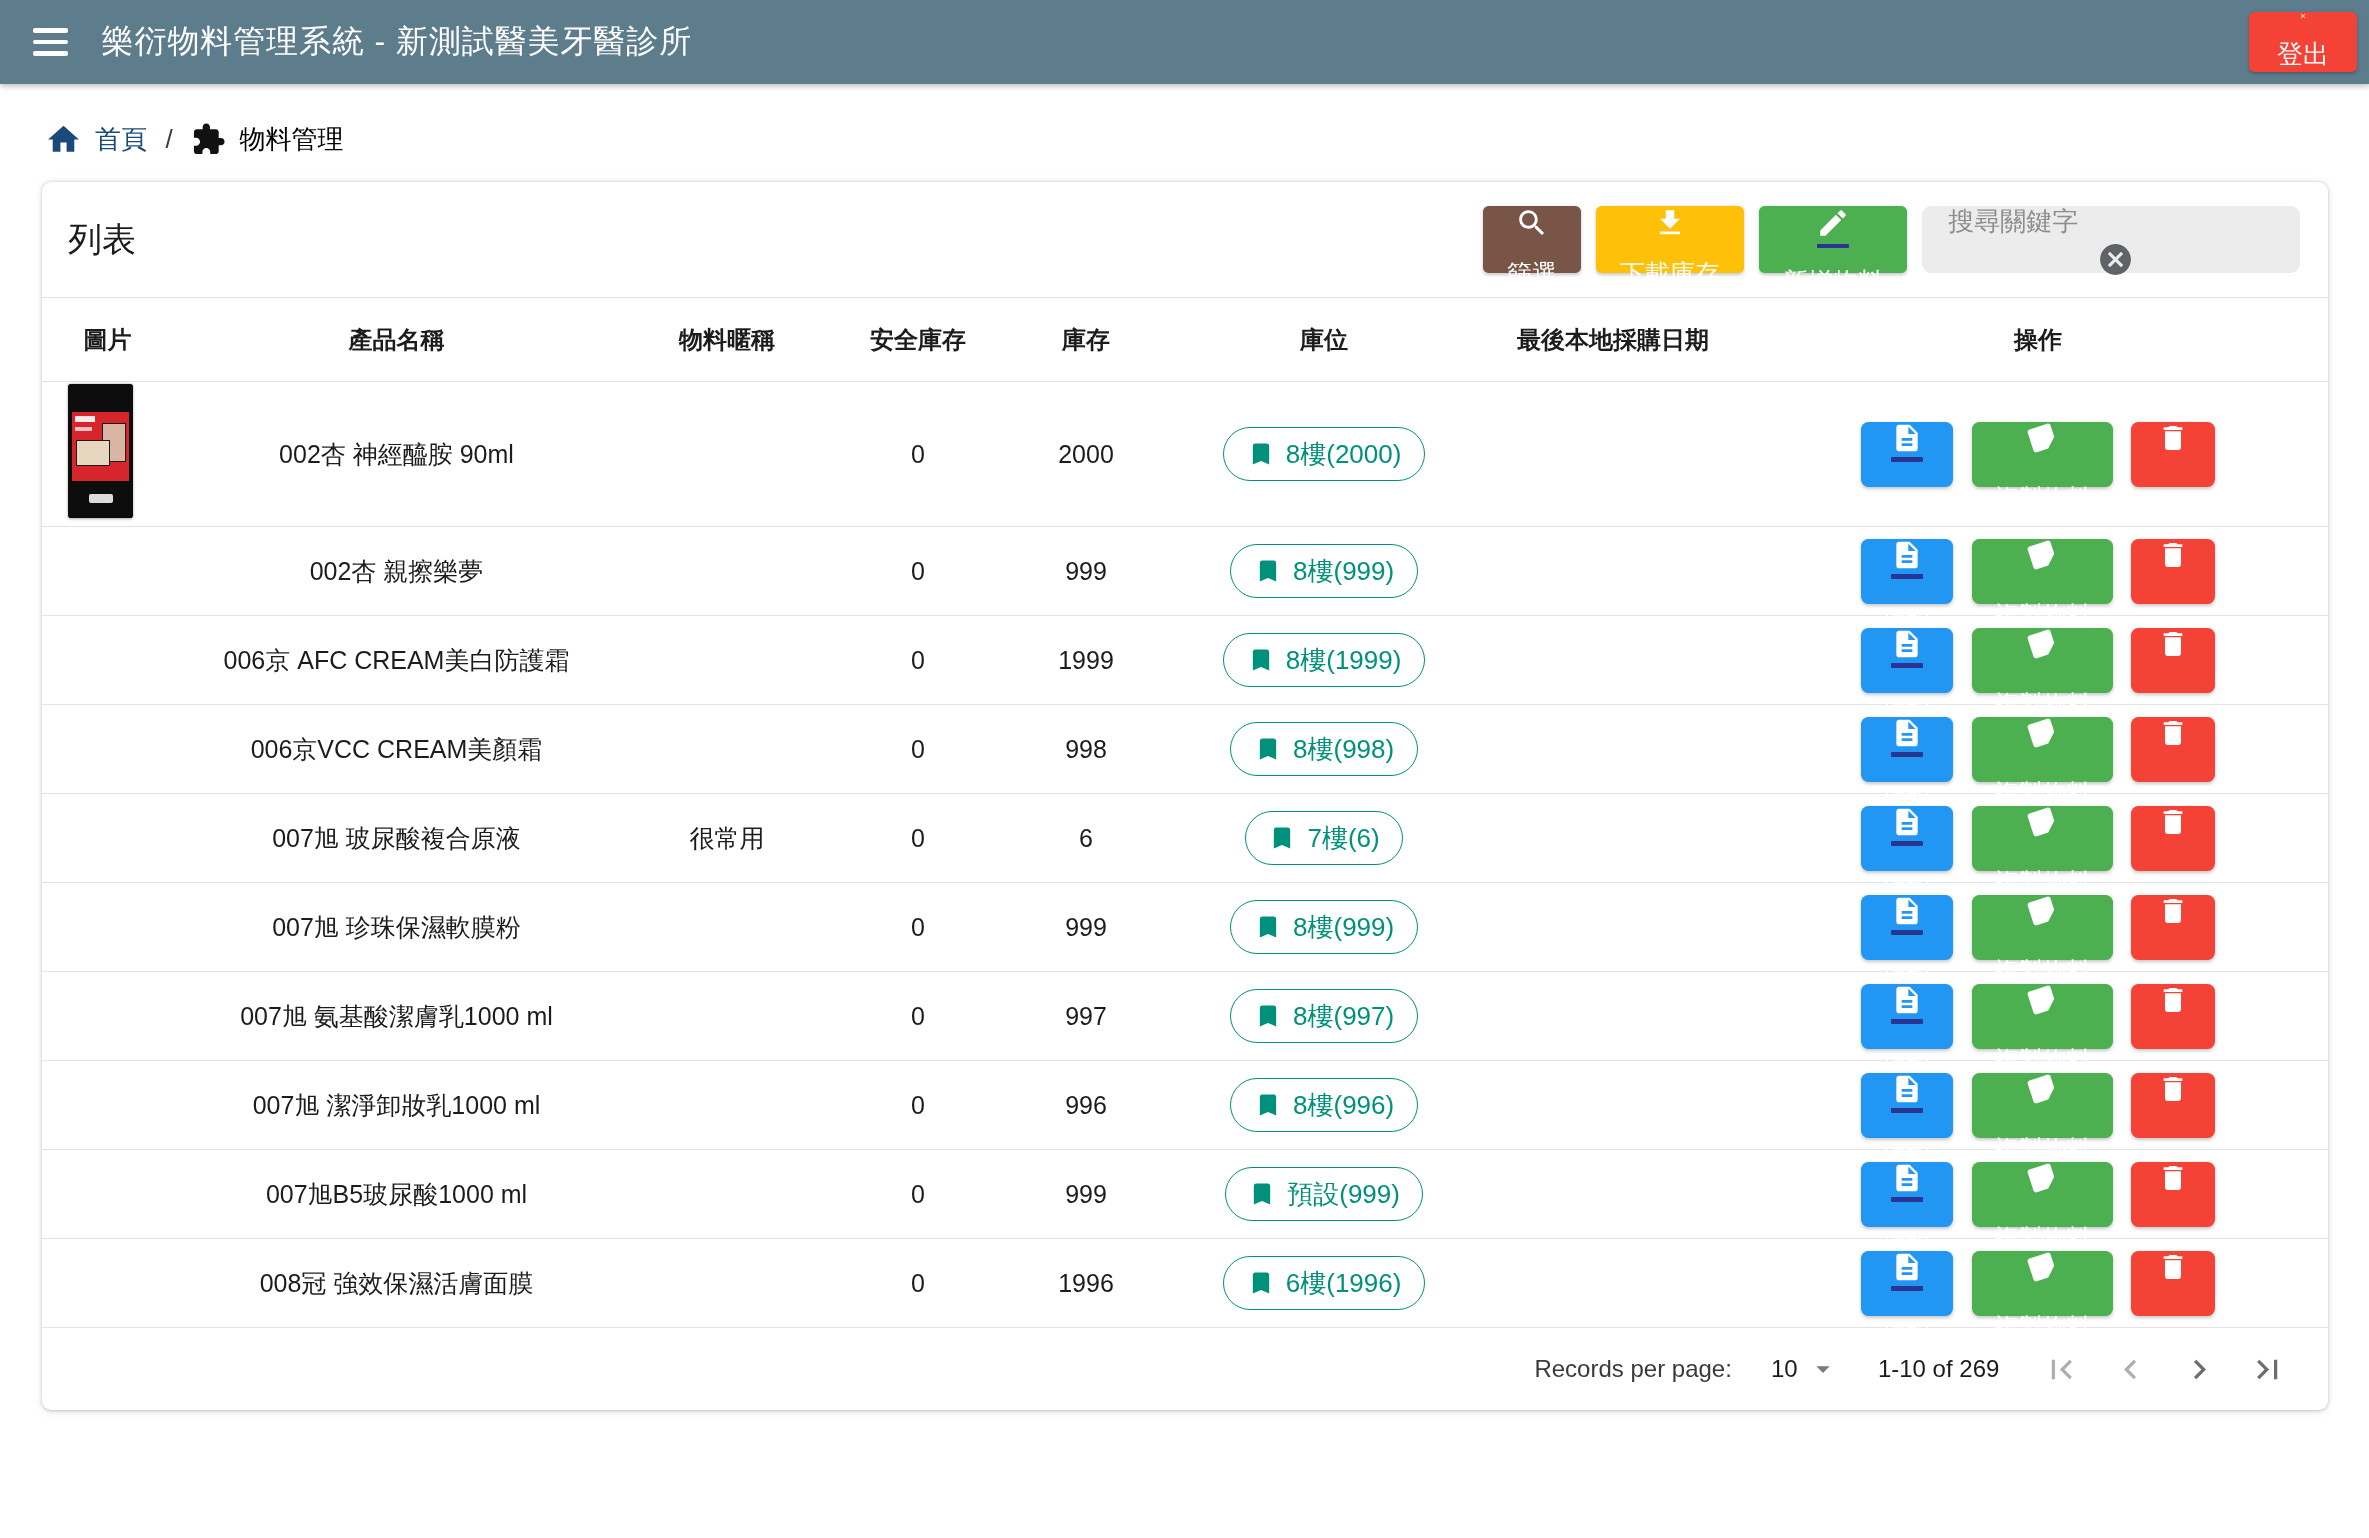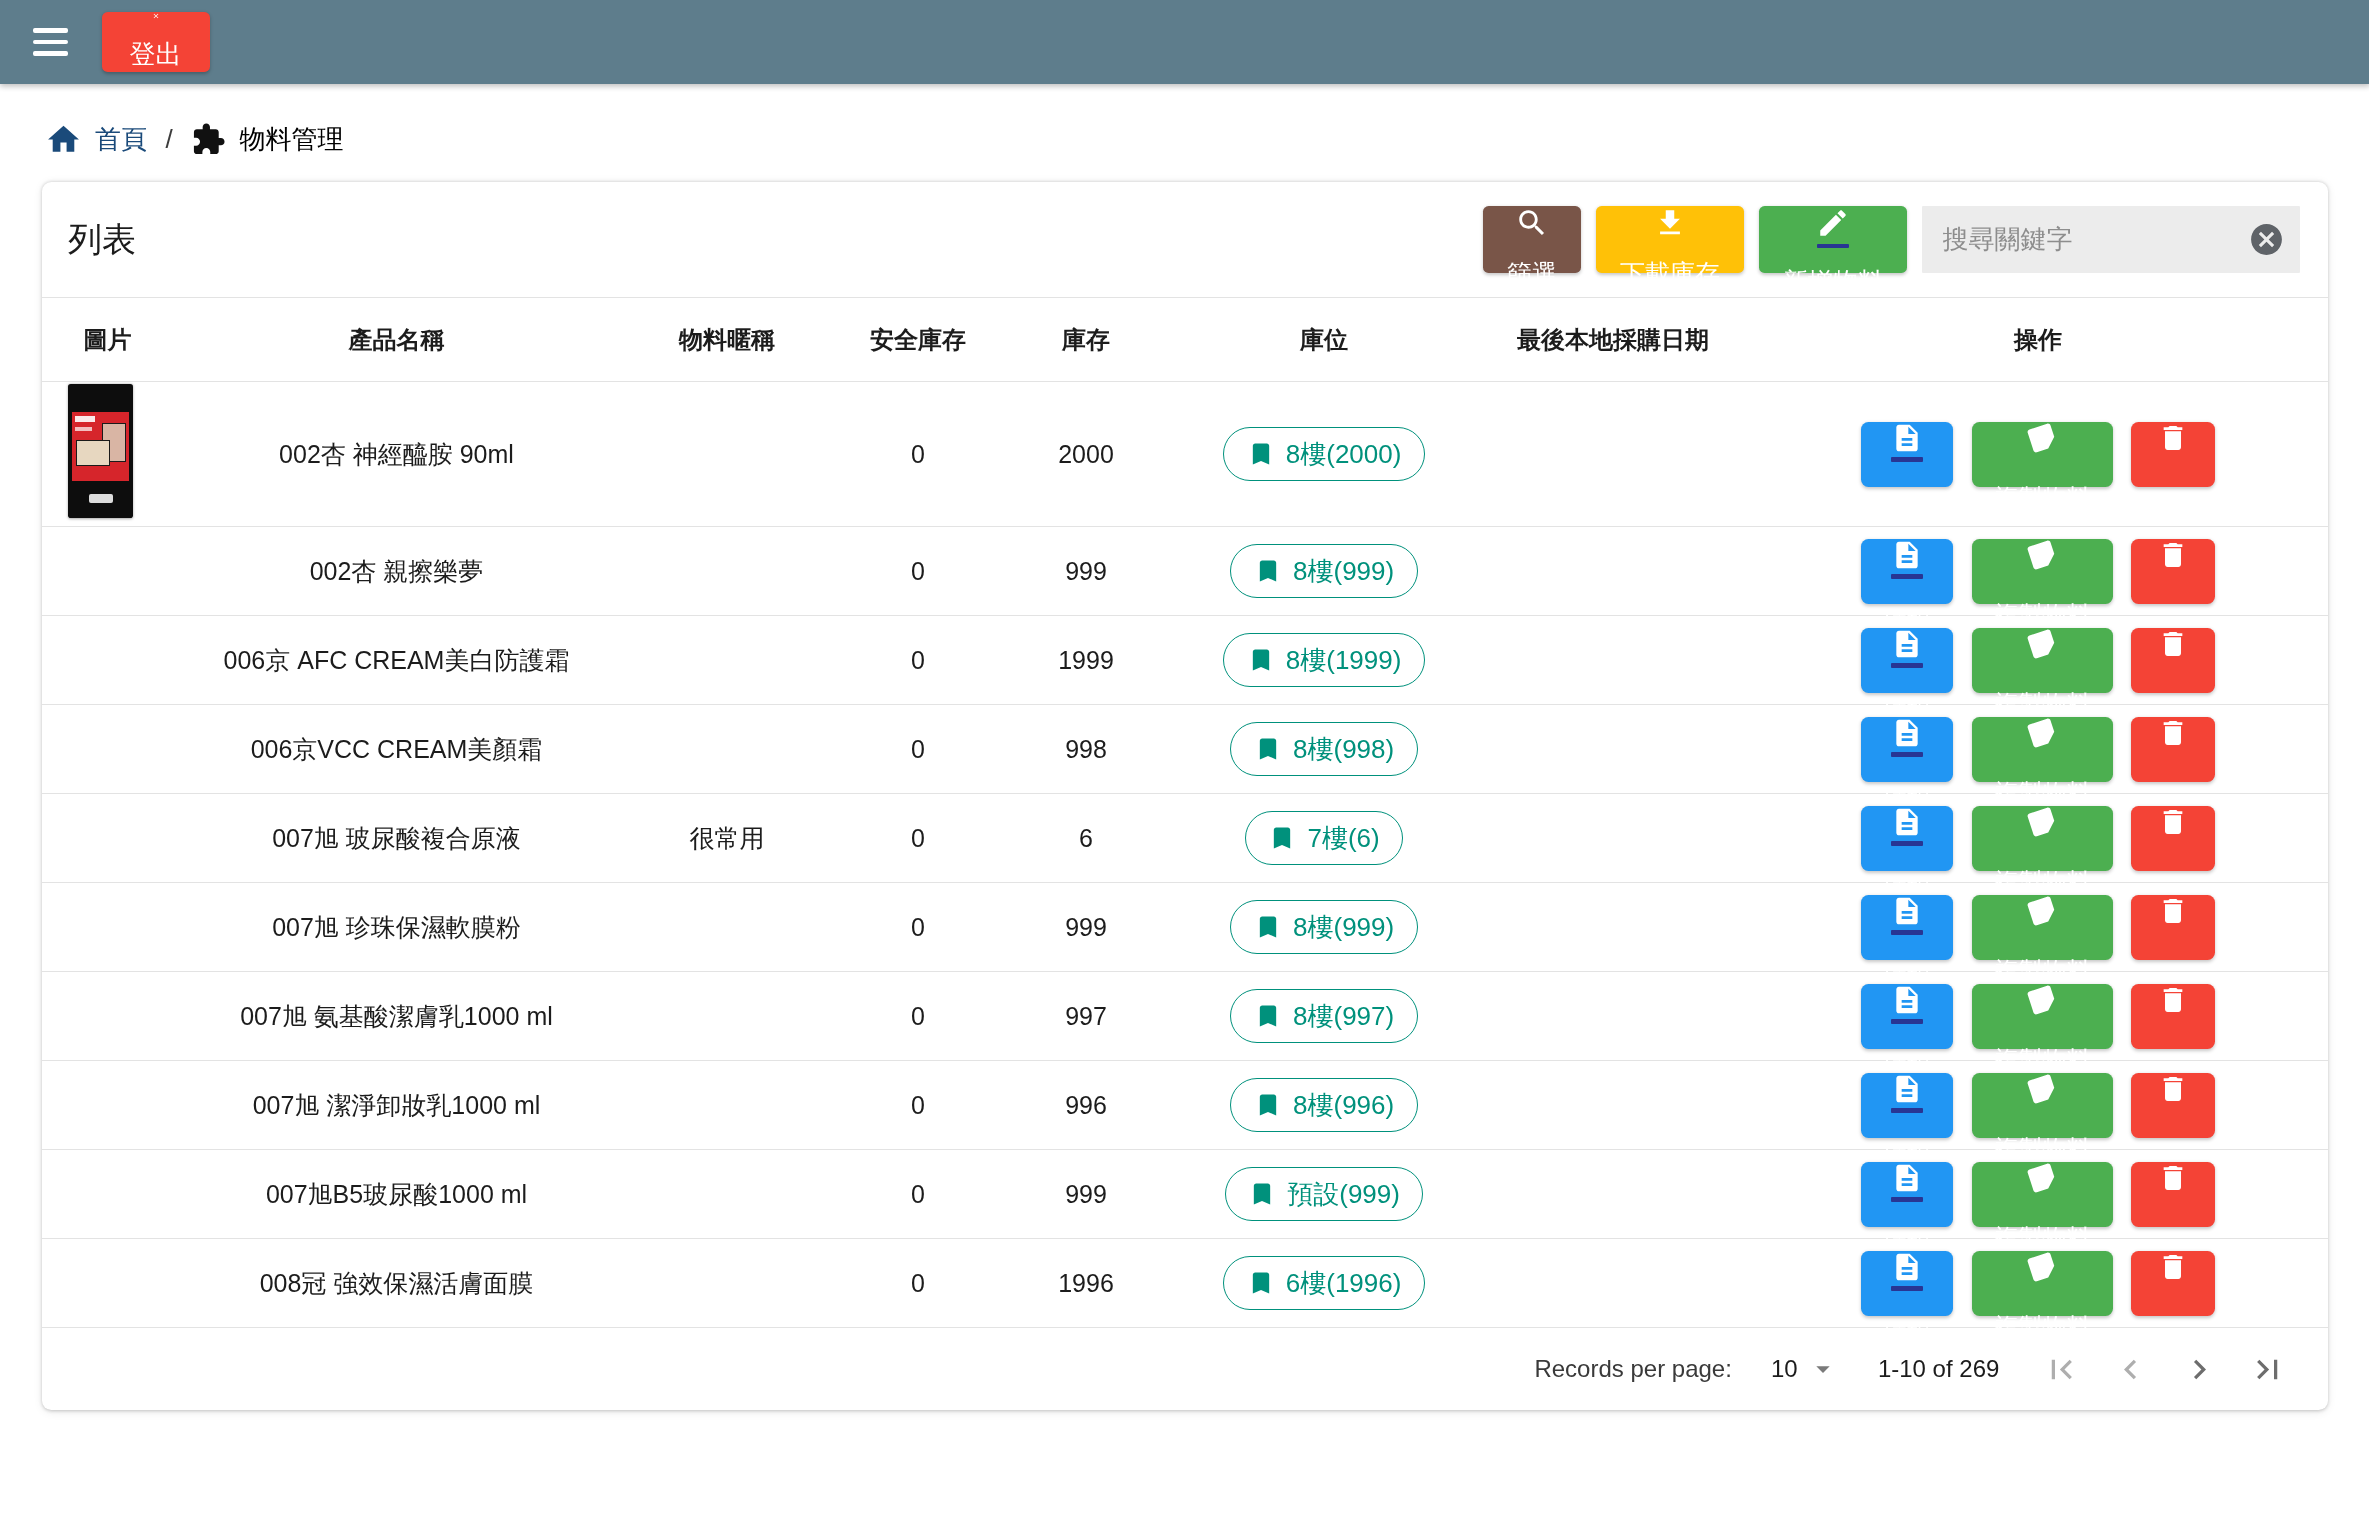--- a/index.html
+++ b/index.html
@@ -89,24 +89,25 @@
   .btn-amber { background: var(--amber, #ffc107); }
   .btn-green { background: var(--green, #4caf50); }
   .icu { display: inline-flex; flex-direction: column; align-items: center; }
   .icu .ibar { width: 32px; height: 4.7px; border-radius: 0.9px; background: var(--icon-underline, #283593); margin-top: 3.7px; }
   .lbl-u { text-decoration: underline; text-underline-offset: 4.7px; text-decoration-thickness: 1.9px; }
 
   .search {
     width: 378px;
     height: 67px;
     background: #ececec;
-    border-radius: 1px;
+    border-radius: 9px;
     display: inline-flex;
     align-items: center;
     padding: 0 11.2px 0 20.5px;
+    flex-direction: column;
   }
   .search input {
     flex: 1;
     border: none;
     background: transparent;
     outline: none;
     font-size: 26px;
     color: #333;
     min-width: 0;
     font-family: inherit;
@@ -209,20 +210,21 @@
 </style>
 </head>
 <body>
 
 <header class="appbar">
   <button class="hamburger" aria-label="menu">
     <span></span>
       <span></span>
       <span></span>
   </button>
+  <div class="appbar-title">樂衍物料管理系統 - 新測試醫美牙醫診所</div>
   <button class="logout">
     <svg viewBox="0 0 24 24">
         <path d="M19 6.41 17.59 5 12 10.59 6.41 5 5 6.41 10.59 12 5 17.59 6.41 19 12 13.41 17.59 19 19 17.59 13.41 12z"></path>
       </svg>
     <span>登出</span>
   </button>
 </header>
 
 <nav class="breadcrumb">
   <svg class="home-ic" viewBox="0 0 24 24">

